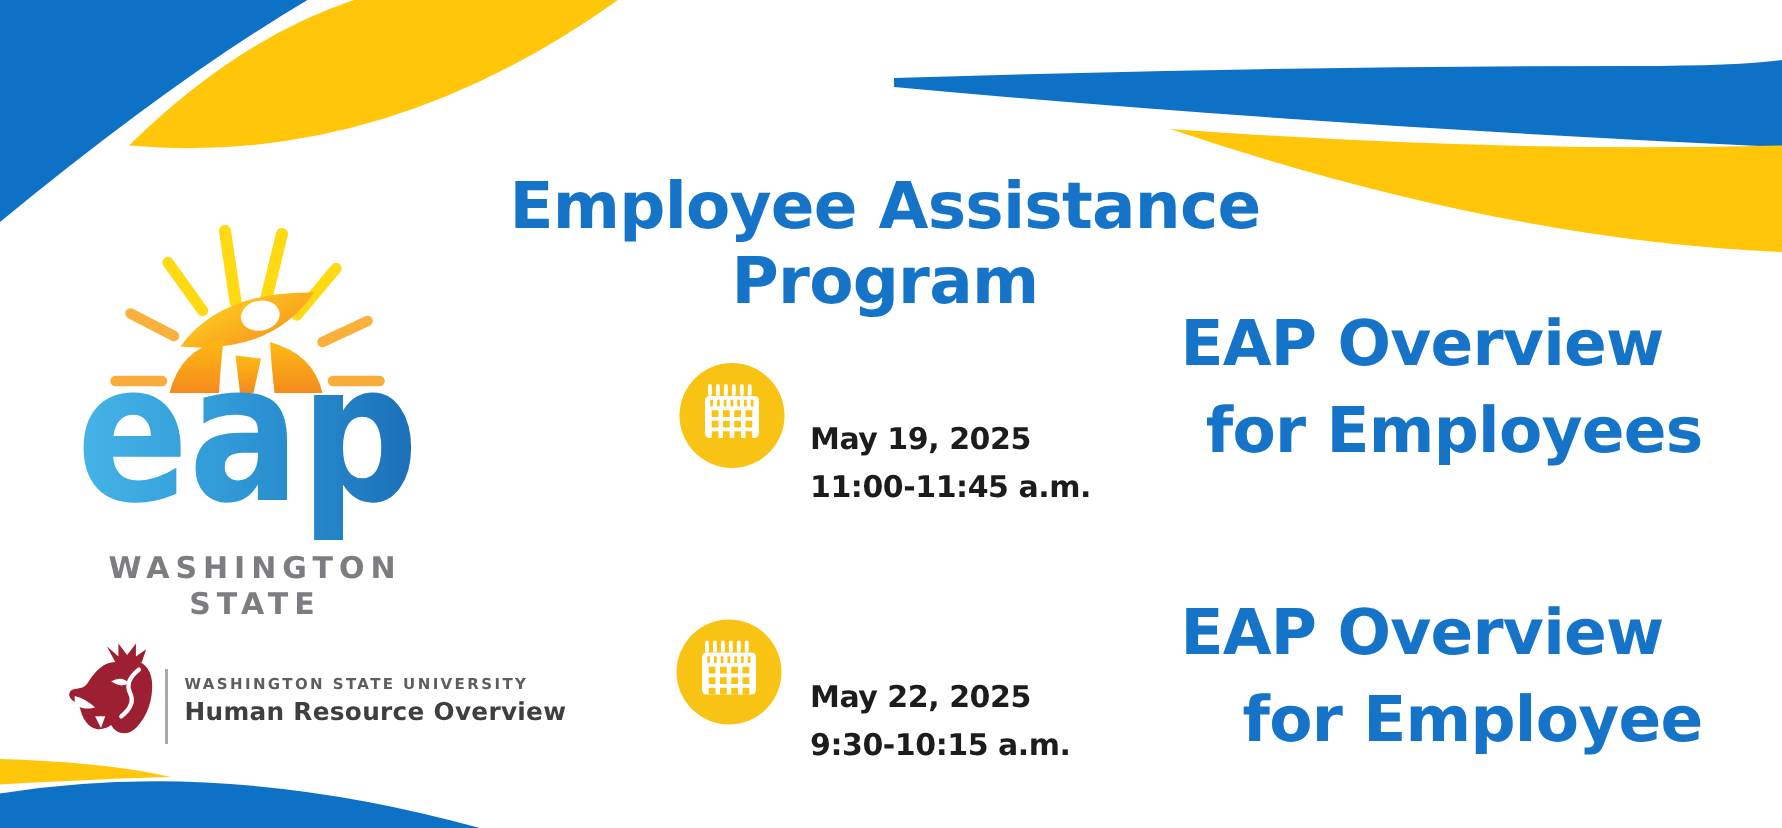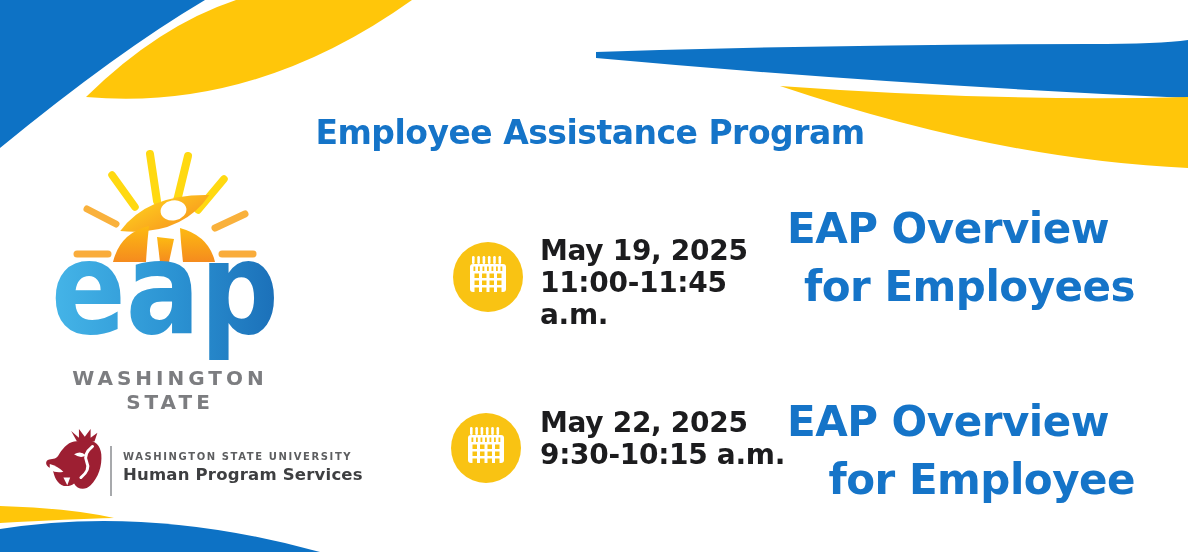--- a/index.html
+++ b/index.html
@@ -4,39 +4,39 @@
 <style>
   html,body{margin:0;padding:0;background:#e8e8e8;}
   .canvas{
     position:relative;width:1188px;height:552px;margin:0 auto;
     background:#ffffff;overflow:hidden;
     font-family:"DejaVu Sans","Liberation Sans",sans-serif;
   }
   .decor{position:absolute;left:0;top:0;width:1188px;height:552px;}
   .title{
     position:absolute;left:250px;top:113px;width:680px;
-    text-align:center;font-size:33px;font-weight:bold;color:#1574C8;
+    text-align:center;font-size:43px;font-weight:bold;color:#1574C8;
     letter-spacing:-0.5px;
   }
   .eap-logo-svg{position:absolute;left:28px;top:146px;}
   .eap-subtext{
     position:absolute;left:28px;top:366px;width:284px;text-align:center;
     font-size:20px;font-weight:600;letter-spacing:4px;color:#7C7D80;
   }
   .wsu-cougar{position:absolute;left:42px;top:427px;}
   .wsu-divider{position:absolute;left:110px;top:446px;width:2px;height:50px;background:#A7A9AC;}
   .wsu-text{position:absolute;left:123px;top:451px;}
   .wsu-inst{font-size:10px;font-weight:700;letter-spacing:1.6px;color:#5D5E60;}
   .wsu-dept{font-size:16.5px;font-weight:bold;color:#3E3F41;margin-top:3px;letter-spacing:0.2px;}
   .cal-icon{position:absolute;}
   .cal-icon.e1{left:452px;top:241px;}
   .cal-icon.e2{left:450px;top:412px;}
   .evt-when{
     position:absolute;left:540px;width:260px;
-    font-size:28px;font-weight:600;color:#1C1C1E;line-height:32px;letter-spacing:-0.3px;
+    font-size:20px;font-weight:600;color:#1C1C1E;line-height:32px;letter-spacing:-0.3px;margin-top:41px;
   }
   .evt-when.e1{top:235px;}
   .evt-when.e2{top:407px;}
   .evt-title{
     position:absolute;left:779px;width:356px;
     font-size:42px;font-weight:bold;color:#1574C8;line-height:58px;letter-spacing:-0.5px;
   }
   .evt-title.e1{top:200px;}
   .evt-title.e2{top:393px;}
   .evt-title .line1{text-align:left;padding-left:8px;}
@@ -107,21 +107,21 @@
     <path d="M43,14 C53,12 60,18 61,28 C62,40 58,52 50,60 C44,66 36,64 33,58 C28,62 20,62 16,56 C11,50 13,44 8,42 C4,40 3,36 6,34 C10,32 14,34 17,29 C20,24 26,16 33,15 Z" fill="#9D1F32"></path>
     <path d="M36,15 L30,4 L38,11 L38,2 L44,10 L50,2 L50,11 L57,6 L54,15 Z" fill="#9D1F32"></path>
     <path fill="#ffffff" d="M33,28 Q40,24 45,29 Q40,33 33,28 Z"></path>
     <path fill="#ffffff" d="M8,38 Q16,40 22,46 Q15,48 8,44 Z"></path>
     <path fill="none" stroke="#ffffff" stroke-width="3" stroke-linecap="round" d="M52,20 Q42,28 46,36 Q50,44 40,52"></path>
     <path fill="#ffffff" d="M22,52 L26,60 L29,52 Z"></path>
   </svg>
   <div class="wsu-divider"></div>
   <div class="wsu-text">
     <div class="wsu-inst">WASHINGTON STATE UNIVERSITY</div>
-    <div class="wsu-dept">Human Program Services</div>
+    <div class="wsu-dept">Human Resource Overview</div>
   </div>
 
   <svg class="cal-icon e1" width="72" height="72" viewBox="0 0 72 72">
     <circle cx="36" cy="36" r="35" fill="#F9C313"></circle>
     <g fill="#ffffff">
       <rect x="20" y="15" width="2.6" height="8" rx="1.3"></rect>
       <rect x="25.3" y="15" width="2.6" height="8" rx="1.3"></rect>
       <rect x="30.6" y="15" width="2.6" height="8" rx="1.3"></rect>
       <rect x="35.9" y="15" width="2.6" height="8" rx="1.3"></rect>
       <rect x="41.2" y="15" width="2.6" height="8" rx="1.3"></rect>

